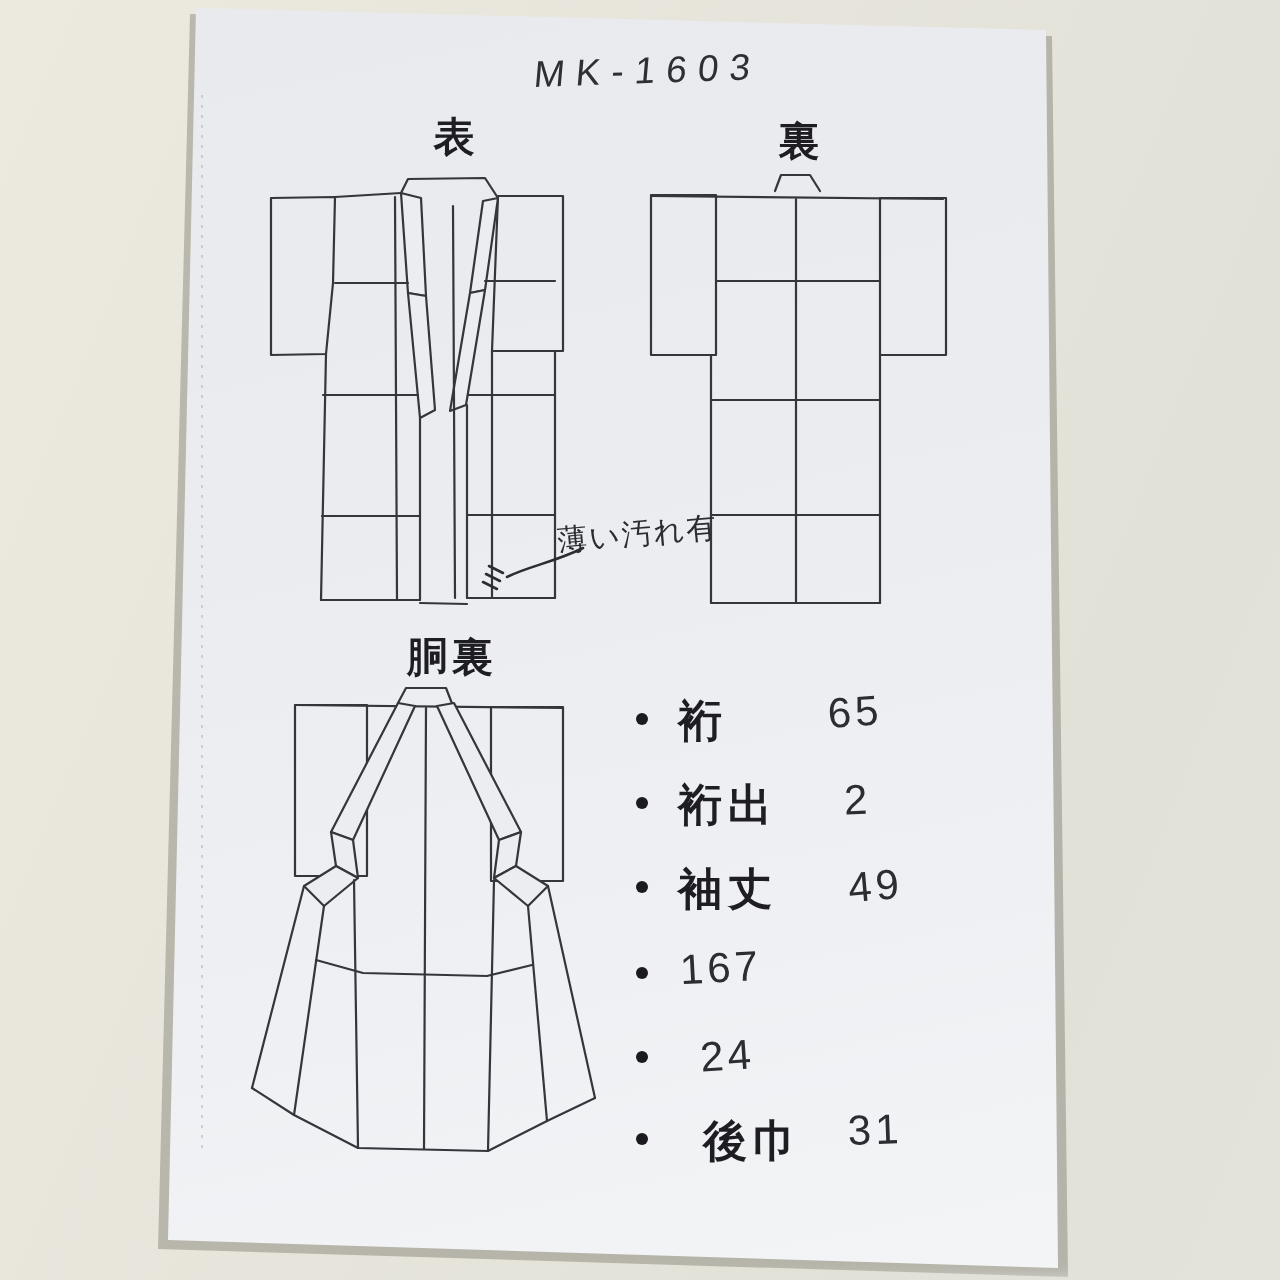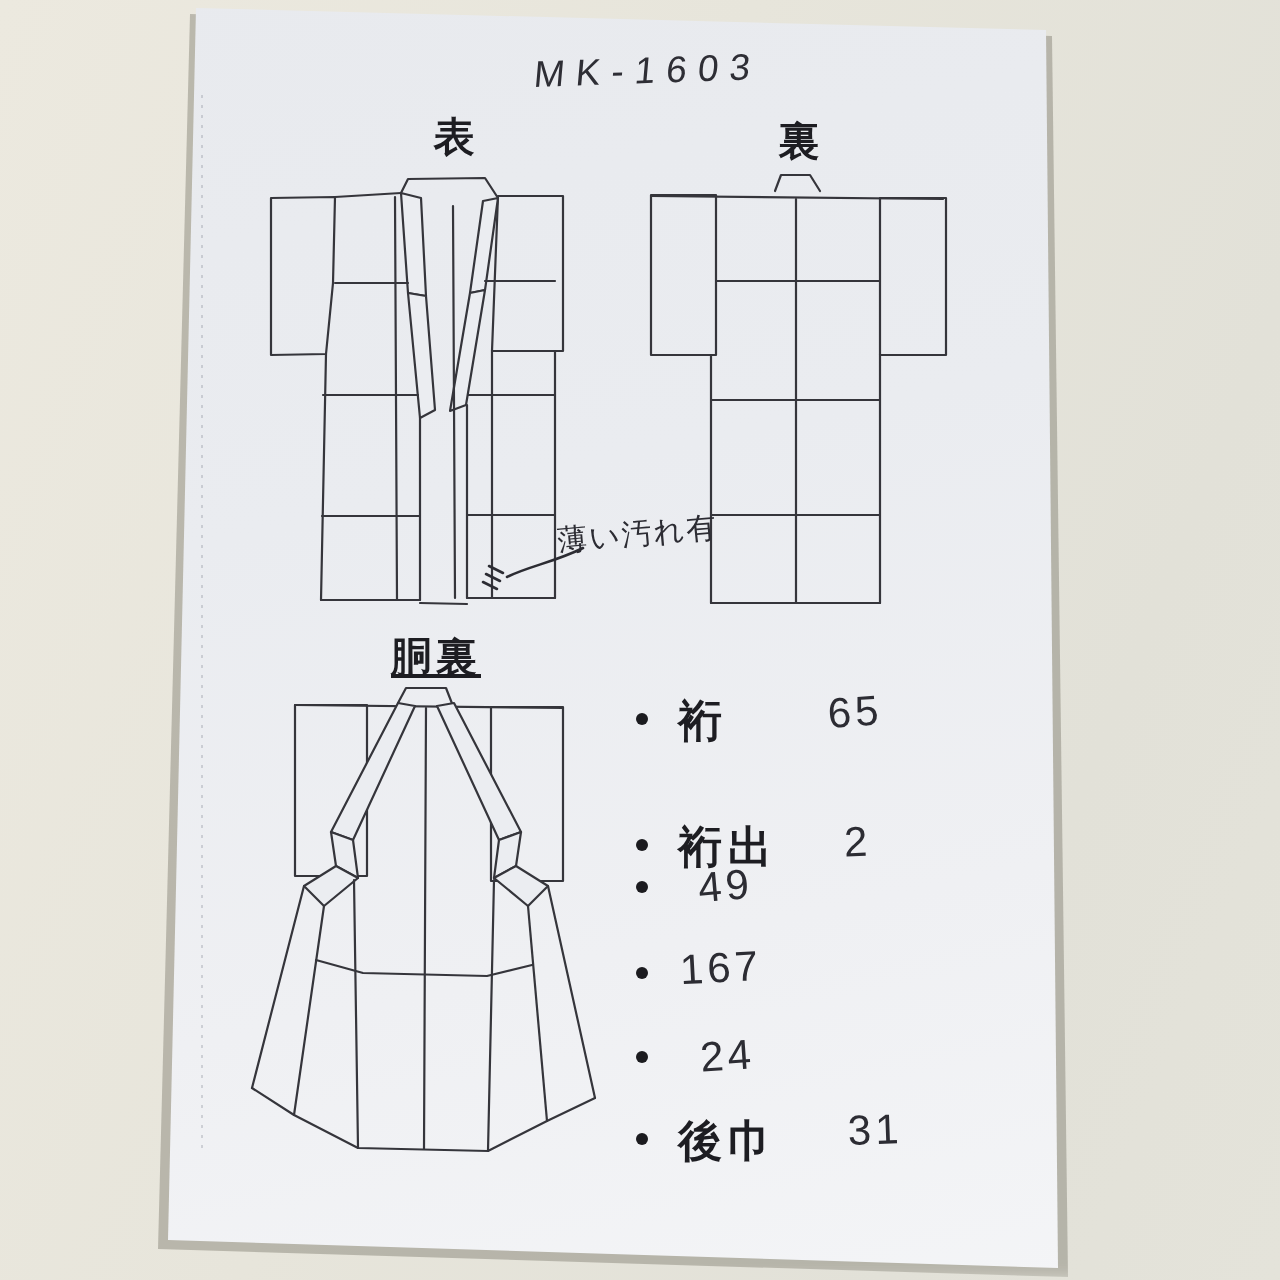--- a/index.html
+++ b/index.html
@@ -80,21 +80,21 @@
 
 <div class="scene">
   <div class="paper-shadow"></div>
   <div class="paper"></div>
   <div class="perforation"></div>
 
   <div class="code handwritten">MK-1603</div>
 
   <div class="diagram-title" style="left:456px;top:110px;">表</div>
   <div class="diagram-title" style="left:801px;top:114px;">裏</div>
-  <div class="diagram-title" style="left:436px;top:630px;text-decoration:underline;">胴裏</div>
+  <div class="diagram-title" style="left:452px;top:630px;">胴裏</div>
 
   <svg class="svg-diagram" style="left:256px;top:166px;" width="314" height="472" viewBox="0 0 314 472">
     <g>
       <path class="ln" d="M15,32 L79,31 L77,117 L70,188 L15,189 Z"></path>
     </g>
     <g>
       <path class="ln" d="M242,30 L307,30 L307,185 L236,185 Z"></path>
     </g>
     <g>
       <path class="ln" d="M79,31 L145,27"></path>
@@ -191,36 +191,37 @@
       <path class="hand" d="M28,42 L42,49"></path>
     </g>
   </svg>
 
   <div class="m-list">
     <div class="m-row" style="top:692px;">
       <span class="m-bullet"></span>
       <span class="m-label">裄</span>
       <span class="m-value handwritten">65</span>
     </div>
-    <div class="m-row" style="top:776px;margin-top:42px;">
+    <div class="m-row" style="top:776px;">
       <span class="m-bullet"></span>
       <span class="m-label">裄出</span>
       <span class="m-value handwritten">2</span>
     </div>
     <div class="m-row" style="top:860px;">
       <span class="m-bullet"></span>
+      <span class="m-label">袖丈</span>
       <span class="m-value handwritten">49</span>
     </div>
     <div class="m-row" style="top:946px;">
       <span class="m-bullet"></span>
       <span class="m-value handwritten">167</span>
     </div>
     <div class="m-row" style="top:1030px;">
       <span class="m-bullet"></span>
       <span class="m-value handwritten">24</span>
     </div>
-    <div class="m-row" style="top:1112px;">
+    <div class="m-row" style="top:1112px;text-align:center;">
       <span class="m-bullet"></span>
       <span class="m-label">後巾</span>
       <span class="m-value handwritten">31</span>
     </div>
   </div>
 </div>
 
 </body></html>

